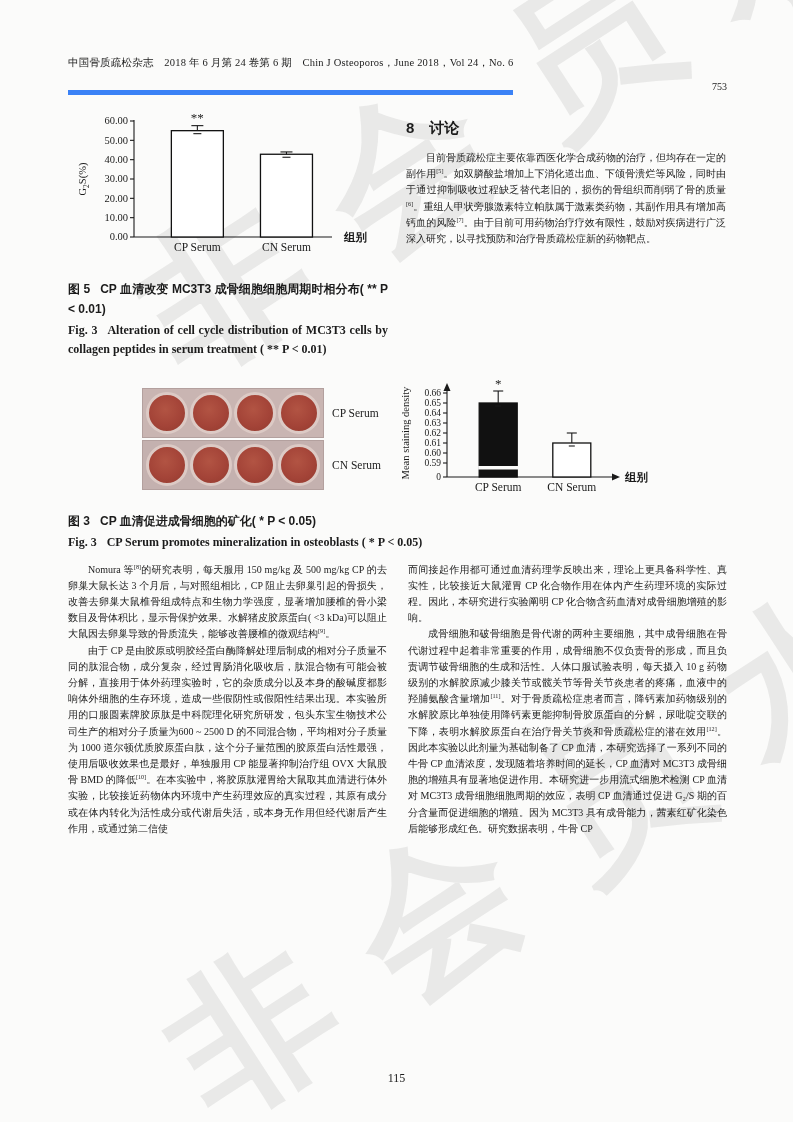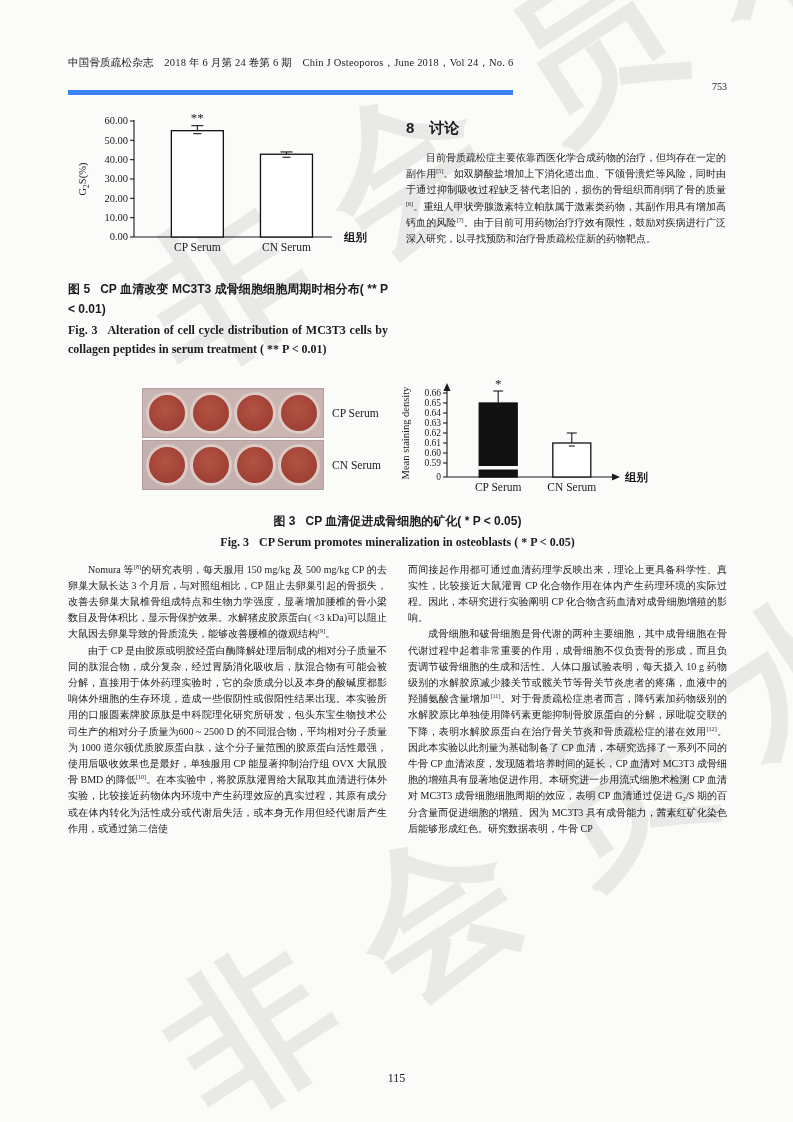--- a/index.html
+++ b/index.html
@@ -23,21 +23,21 @@
   h2.sec{font-family:"Liberation Sans","DejaVu Sans",sans-serif;font-size:15px;font-weight:bold;
          margin:10px 0 12px 0;}
   p.body{font-size:10px;line-height:1.62;text-align:justify;margin:0;}
   p.ind{text-indent:2em;}
   sup{font-size:0.62em;line-height:0;}
   
   .capzh{font-family:"Liberation Sans","DejaVu Sans",sans-serif;font-weight:bold;font-size:12px;
          line-height:1.7;text-align:justify;margin:8px 0 1px 0;}
   .capen{font-weight:bold;font-size:12px;line-height:1.6;text-align:justify;margin:1px 0 0 0;}
   .cl{margin-right:10px;white-space:nowrap;}
-  .center{text-align:center;}
+  .center{}
   
   .fig3row{display:flex;justify-content:center;align-items:center;gap:16px;margin-top:16px;}
   .wellsbox{display:flex;flex-direction:column;gap:2px;}
   .striprow{display:flex;align-items:center;}
   .strip{width:182px;height:50px;background:#c9b5b2;border:1px solid #b3a09e;box-sizing:border-box;
          display:flex;align-items:center;justify-content:space-around;padding:0 2px;}
   .strip.cn{background:#c4b1af;}
   .well{width:42px;height:42px;border-radius:50%;box-sizing:border-box;
         background:radial-gradient(circle at 45% 40%, #b25443 0%, #a44438 55%, #923a2e 100%);
         border:3px solid #dccac5;}

